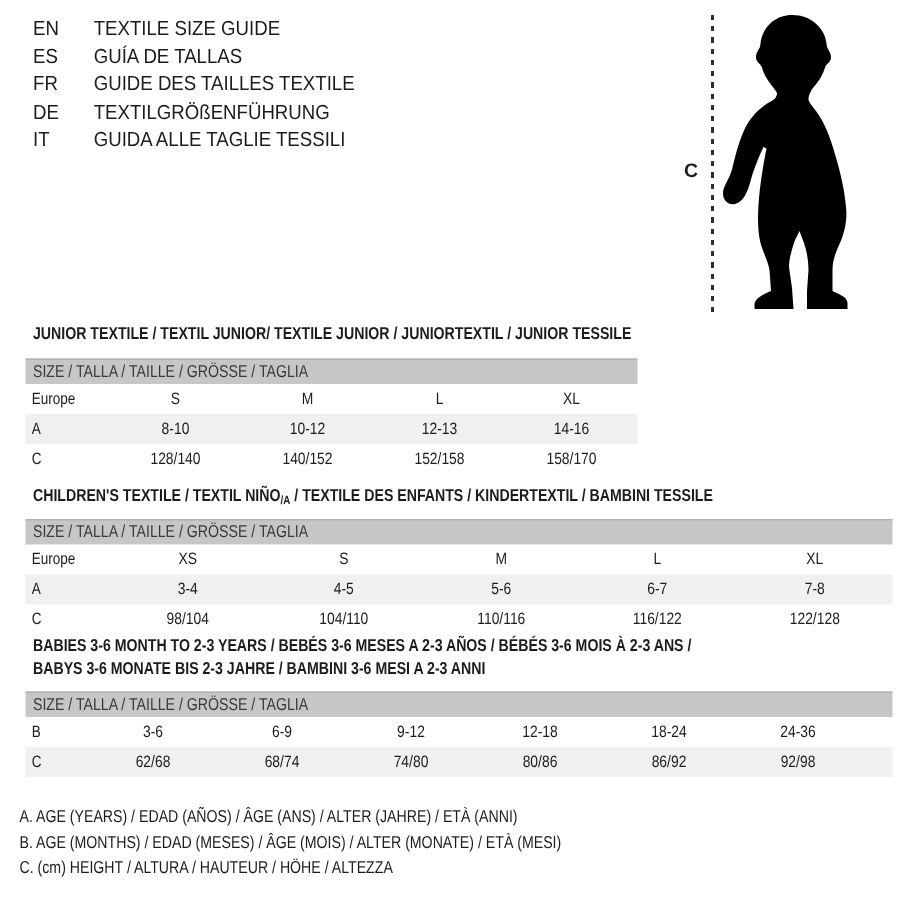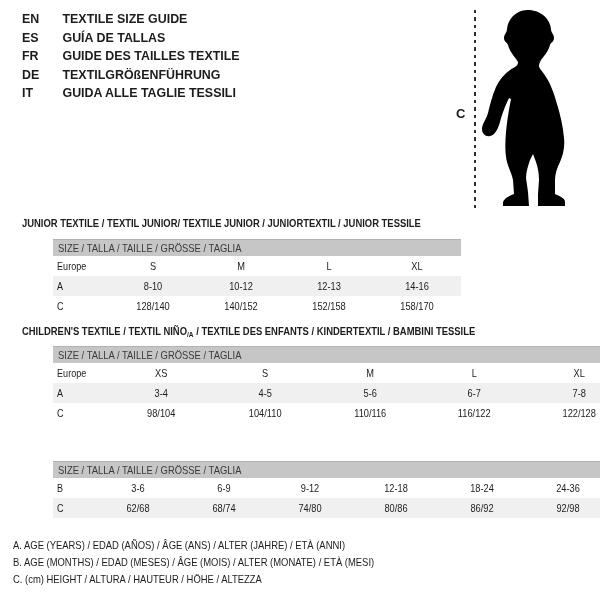--- a/index.html
+++ b/index.html
@@ -8,35 +8,35 @@
     font-family:"Liberation Sans","DejaVu Sans",sans-serif;
     color:#1c1c1c; overflow:hidden;
   }
   
   .cond-l  { transform:scaleX(0.82); transform-origin:0 50%; white-space:nowrap; }
   .cond-c  { transform:scaleX(0.84); transform-origin:50% 50%; white-space:nowrap; }
   .cond-l92{ transform:scaleX(0.92); transform-origin:0 50%; white-space:nowrap; }
   .ib { display:inline-block; }
 
   
-  .lang { position:absolute; left:22px; top:10px; font-weight:bold; font-size:13.5px; }
+  .lang { position:absolute; left:22px; top:10px; font-weight:normal; font-size:13.5px; }
   .lang .line { height:18.5px; line-height:18.5px; }
   .lang .code { display:inline-block; width:44px; }
 
   
   .baby-svg { position:absolute; left:480px; top:8px; }
   .dotted-line {
     position:absolute; left:474px; top:10px; width:2px; height:198px;
     background:repeating-linear-gradient(to bottom,#2e2e2e 0 3.5px,transparent 3.5px 7.5px);
   }
   .c-label { position:absolute; left:456px; top:106px; font-weight:bold; font-size:13px; }
 
   
   .tbl-title { position:absolute; left:22px; font-weight:bold; font-size:11.5px; line-height:15px; }
-  .tbl { position:absolute; left:17px; font-size:11px;margin-left:36px; }
+  .tbl { position:absolute; left:17px; font-size:11px; }
   .band { height:17px; line-height:17px; background:#c6c6c6; border-top:1px solid #b2b2b2;
           color:#3a3a3a; padding-left:5px; box-sizing:border-box; font-size:11.5px; }
   .trow { display:grid; height:20px; line-height:16px; align-items:center; }
   .t1 { width:408px; } .t1 .trow { grid-template-columns:56px repeat(4,1fr); }
   .t2 { width:578px; } .t2 .trow { grid-template-columns:56px repeat(5,1fr); }
   .t3 { width:578px; } .t3 .trow { grid-template-columns:42px repeat(6,86px) 1fr; }
   .shaded { background:#f0f0f0; }
   .cell { text-align:center; }
   .cell.lbl { text-align:left; padding-left:5px; }
   .sub { font-size:8px; vertical-align:-2px; font-weight:bold; }
@@ -128,20 +128,24 @@
     <div class="trow">
       <div class="cell lbl cond-l">C</div>
       <div class="cell cond-c">98/104</div>
       <div class="cell cond-c">104/110</div>
       <div class="cell cond-c">110/116</div>
       <div class="cell cond-c">116/122</div>
       <div class="cell cond-c">122/128</div>
     </div>
   </div>
 
+  <div class="tbl-title" style="top:424px">
+    <div class="cond-l">BABIES 3-6 MONTH TO 2-3 YEARS / BEBÉS 3-6 MESES A 2-3 AÑOS / BÉBÉS 3-6 MOIS À 2-3 ANS /</div>
+    <div class="cond-l">BABYS 3-6 MONATE BIS 2-3 JAHRE / BAMBINI 3-6 MESI A 2-3 ANNI</div>
+  </div>
   <div class="tbl t3" style="top:461px">
     <div class="band">
       <span class="ib cond-l">SIZE / TALLA / TAILLE / GRÖSSE / TAGLIA</span>
     </div>
     <div class="trow">
       <div class="cell lbl cond-l">B</div>
       <div class="cell cond-c">3-6</div>
       <div class="cell cond-c">6-9</div>
       <div class="cell cond-c">9-12</div>
       <div class="cell cond-c">12-18</div>

